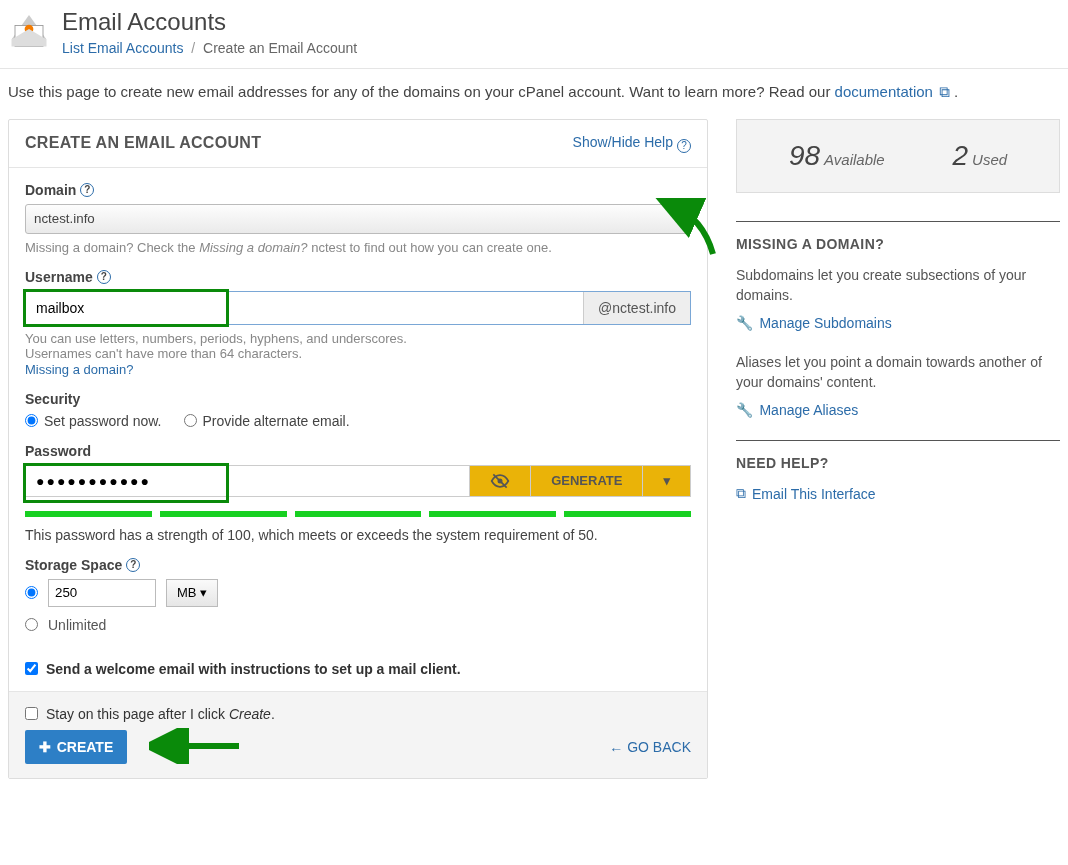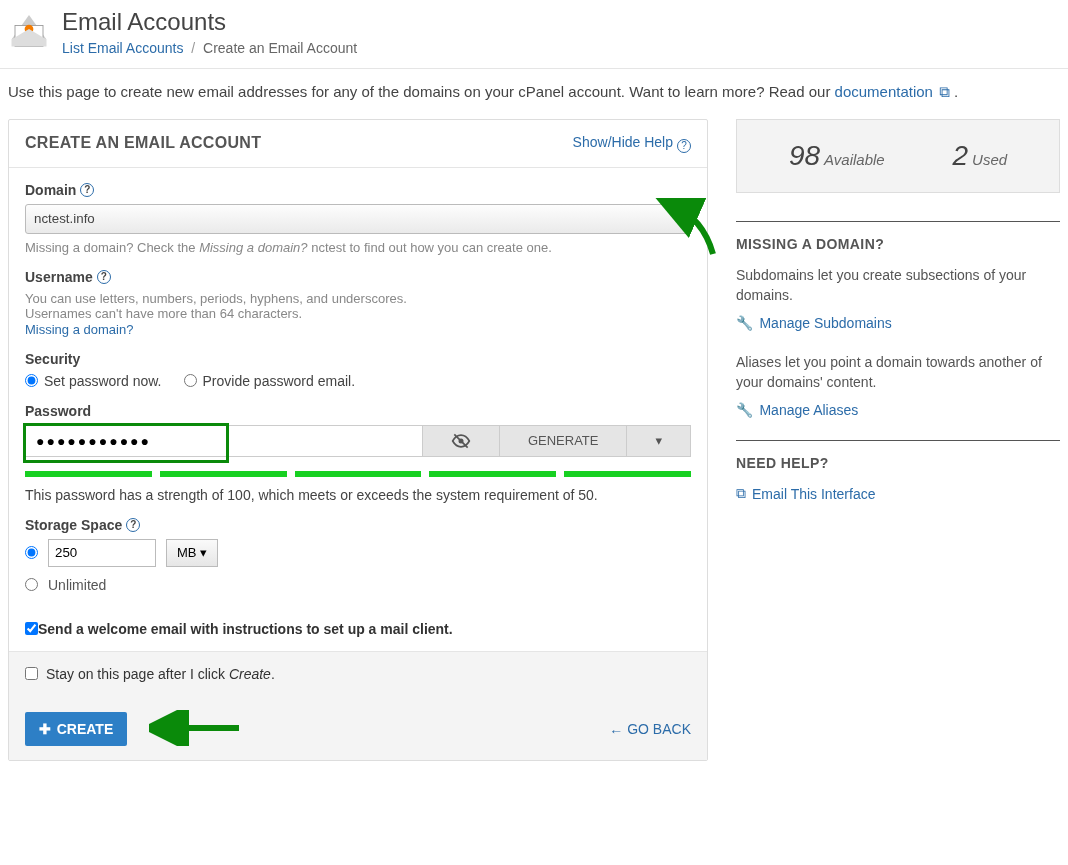--- a/index.html
+++ b/index.html
@@ -39,36 +39,36 @@
 .text-input { flex: 1; border: none; padding: 7px 10px; font-size: 14px; outline: none; }
 .input-addon { background: #eee; color: #555; padding: 8px 14px; font-size: 14px; border-left: 1px solid #ccc; }
 .box-hi { position: relative; }
 .box-hi::after { content: ""; position: absolute; left: 0; top: 0; width: 200px; height: 32px; outline: 3px solid #0a8a0a; pointer-events: none; }
 
 .radio-row { display: flex; gap: 22px; margin-top: 4px; }
 .radio-row label { display: flex; align-items: center; gap: 6px; font-size: 14px; color: #444; }
 
 .pw-row { display: flex; border: 1px solid #ccc; align-items: stretch; }
 .pw-input { flex: 1; border: none; padding: 7px 10px; font-size: 14px; letter-spacing: 2px; outline: none; }
-.pw-btn { border: none; border-left: 1px solid #ccc; background: #e5e5e5; padding: 0 28px; display: flex; align-items: center; cursor: pointer; font-size: 13px; color: #555; }
+.pw-btn { border: none; border-left: 1px solid #ccc; background: #eab308; padding: 0 20px; display: flex; align-items: center; cursor: pointer; font-size: 13px; color: #555; font-weight: bold; }
 .pw-box-hi { position: relative; }
 .pw-box-hi::after { content: ""; position: absolute; left: 0; top: 0; width: 200px; height: 34px; outline: 3px solid #0a8a0a; pointer-events: none; }
 
 .strength { display: flex; gap: 8px; margin: 14px 0 10px; }
 .strength div { flex: 1; height: 6px; background: #17d021; }
 
 .storage-row { display: flex; align-items: center; gap: 10px; margin: 6px 0 10px; }
 .num-input { width: 108px; height: 28px; padding: 4px 6px; border: 1px solid #bbb; }
 .unit-btn { height: 28px; padding: 0 10px; background: linear-gradient(#fafafa,#e6e6e6); border: 1px solid #bbb; cursor: pointer; font-size: 13px; }
 
-.check-row { display: flex; align-items: center; padding: 18px 16px 14px; }
+.check-row { display: flex; align-items: center; gap: 8px; padding: 18px 16px 14px; }
 .check-row label { font-weight: 700; color: #333; }
 
 .footer { background: #f4f4f4; border-top: 1px solid #e5e5e5; padding: 14px 16px; }
-.stay-row { display: flex; align-items: center; gap: 8px; margin-bottom: 30px; color: #333; }
+.stay-row { display: flex; align-items: center; gap: 8px; margin-bottom: 8px; color: #333; }
 .stay-row em { font-style: italic; }
 .footer-actions { display: flex; justify-content: space-between; align-items: center; }
 .btn-create { background: #2d7fc6; color: #fff; border: none; padding: 9px 14px; font-size: 14px; font-weight: 600; border-radius: 2px; cursor: pointer; display: flex; align-items: center; gap: 6px; }
 .btn-back { color: #2c6ca9; background: none; border: none; font-size: 14px; cursor: pointer; display: flex; align-items: center; gap: 4px; }
 
 .stat-box { background: #f3f3f3; border: 1px solid #ddd; padding: 20px 18px; display: flex; justify-content: space-around; align-items: baseline; margin-bottom: 28px; font-style: italic; }
 .stat-num { font-size: 28px; font-weight: 300; color: #444; margin-right: 4px; }
 .stat-label { font-size: 15px; color: #666; }
 
 .side hr { border: none; border-top: 1px solid #555; margin: 14px 0; }
@@ -137,37 +137,41 @@
           </defs>
       <path d="M 60 56 Q 50 20 18 6" stroke="#0a8a0a" stroke-width="6" fill="none" marker-end="url(#ah1)"></path>
     </svg>
     </div>
 
     <div class="section">
       <div class="field-label">
         <span>Username</span>
           <span class="help-icon">?</span>
       </div>
+      <div class="input-row box-hi">
+        <input type="text" class="text-input" value="mailbox" style="">
+        <div class="input-addon">@nctest.info</div>
+      </div>
       <div class="hint">
         <div>You can use letters, numbers, periods, hyphens, and underscores.</div>
         <div>Usernames can't have more than 64 characters.</div>
       </div>
       <a href="#" style="font-size:13px;">Missing a domain?</a>
     </div>
 
     <div class="section">
       <div class="field-label">Security</div>
       <div class="radio-row">
         <label>
             <input type="radio" name="sec" checked="" style=""> 
             <span>Set password now.</span>
           </label>
         <label>
             <input type="radio" name="sec" style=""> 
-            <span>Provide password email.</span>
+            <span>Provide alternate email.</span>
           </label>
       </div>
     </div>
 
     <div class="section">
       <div class="field-label">Password</div>
       <div class="pw-row pw-box-hi">
         <input type="text" class="pw-input" value="●●●●●●●●●●●" style="">
         <button class="pw-btn">
           <svg width="20" height="20" viewBox="0 0 24 24">

